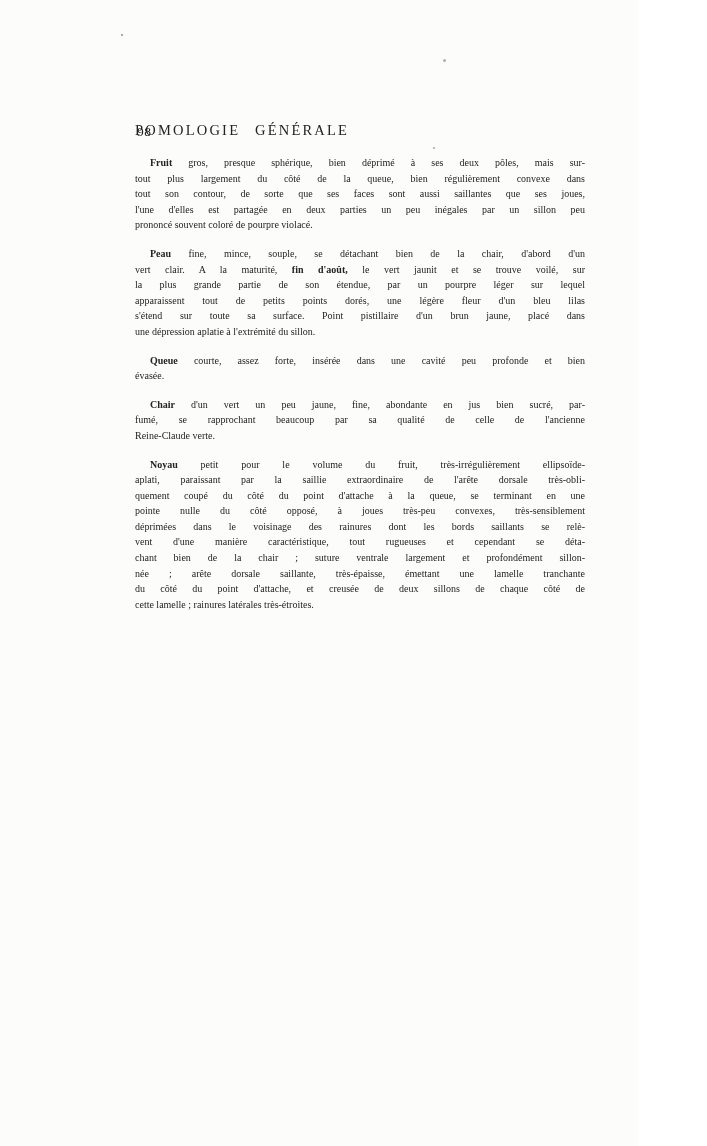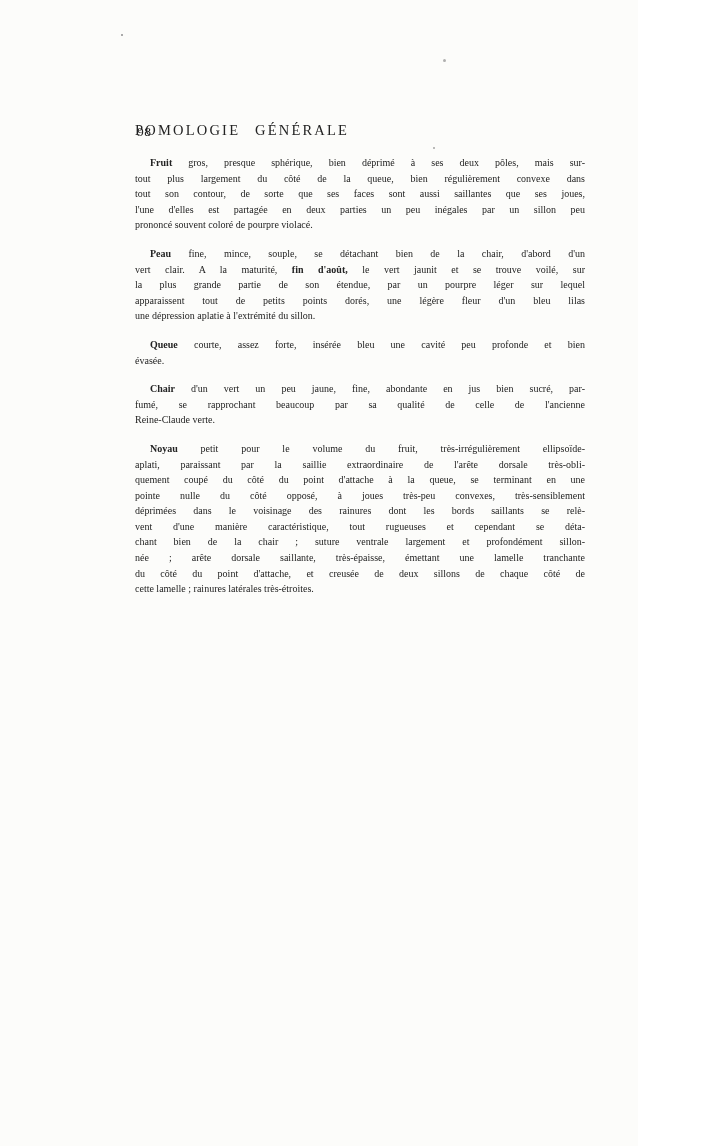--- a/index.html
+++ b/index.html
@@ -80,24 +80,25 @@
         <div class="line"><span>tout plus largement du côté de la queue, bien régulièrement convexe dans</span></div>
         <div class="line"><span>tout son contour, de sorte que ses faces sont aussi saillantes que ses joues,</span></div>
         <div class="line"><span>l'une d'elles est partagée en deux parties un peu inégales par un sillon peu</span></div>
         <div class="line last"><span>prononcé souvent coloré de pourpre violacé.</span></div>
       </div>
       <div class="paragraph">
         <div class="line first"><b>Peau</b><span> fine, mince, souple, se détachant bien de la chair, d'abord d'un</span></div>
         <div class="line"><span>vert clair. A la maturité, </span><b>fin d'août,</b><span> le vert jaunit et se trouve voilé, sur</span></div>
         <div class="line"><span>la plus grande partie de son étendue, par un pourpre léger sur lequel</span></div>
         <div class="line"><span>apparaissent tout de petits points dorés, une légère fleur d'un bleu lilas</span></div>
+        <div class="line"><span>s'étend sur toute sa surface. Point pistillaire d'un brun jaune, placé dans</span></div>
         <div class="line last"><span>une dépression aplatie à l'extrémité du sillon.</span></div>
       </div>
       <div class="paragraph">
-        <div class="line first"><b>Queue</b><span> courte, assez forte, insérée bleu une cavité peu profonde et bien</span></div>
+        <div class="line first"><b>Queue</b><span> courte, assez forte, insérée dans une cavité peu profonde et bien</span></div>
         <div class="line last"><span>évasée.</span></div>
       </div>
       <div class="paragraph">
         <div class="line first"><b>Chair</b><span> d'un vert un peu jaune, fine, abondante en jus bien sucré, par-</span></div>
         <div class="line"><span>fumé, se rapprochant beaucoup par sa qualité de celle de l'ancienne</span></div>
         <div class="line last"><span>Reine-Claude verte.</span></div>
       </div>
       <div class="paragraph">
         <div class="line first"><b>Noyau</b><span> petit pour le volume du fruit, très-irrégulièrement ellipsoïde-</span></div>
         <div class="line"><span>aplati, paraissant par la saillie extraordinaire de l'arête dorsale très-obli-</span></div>

